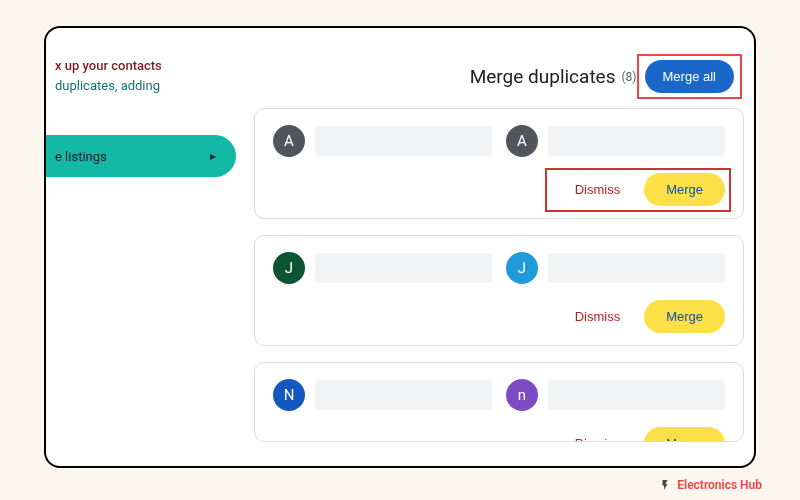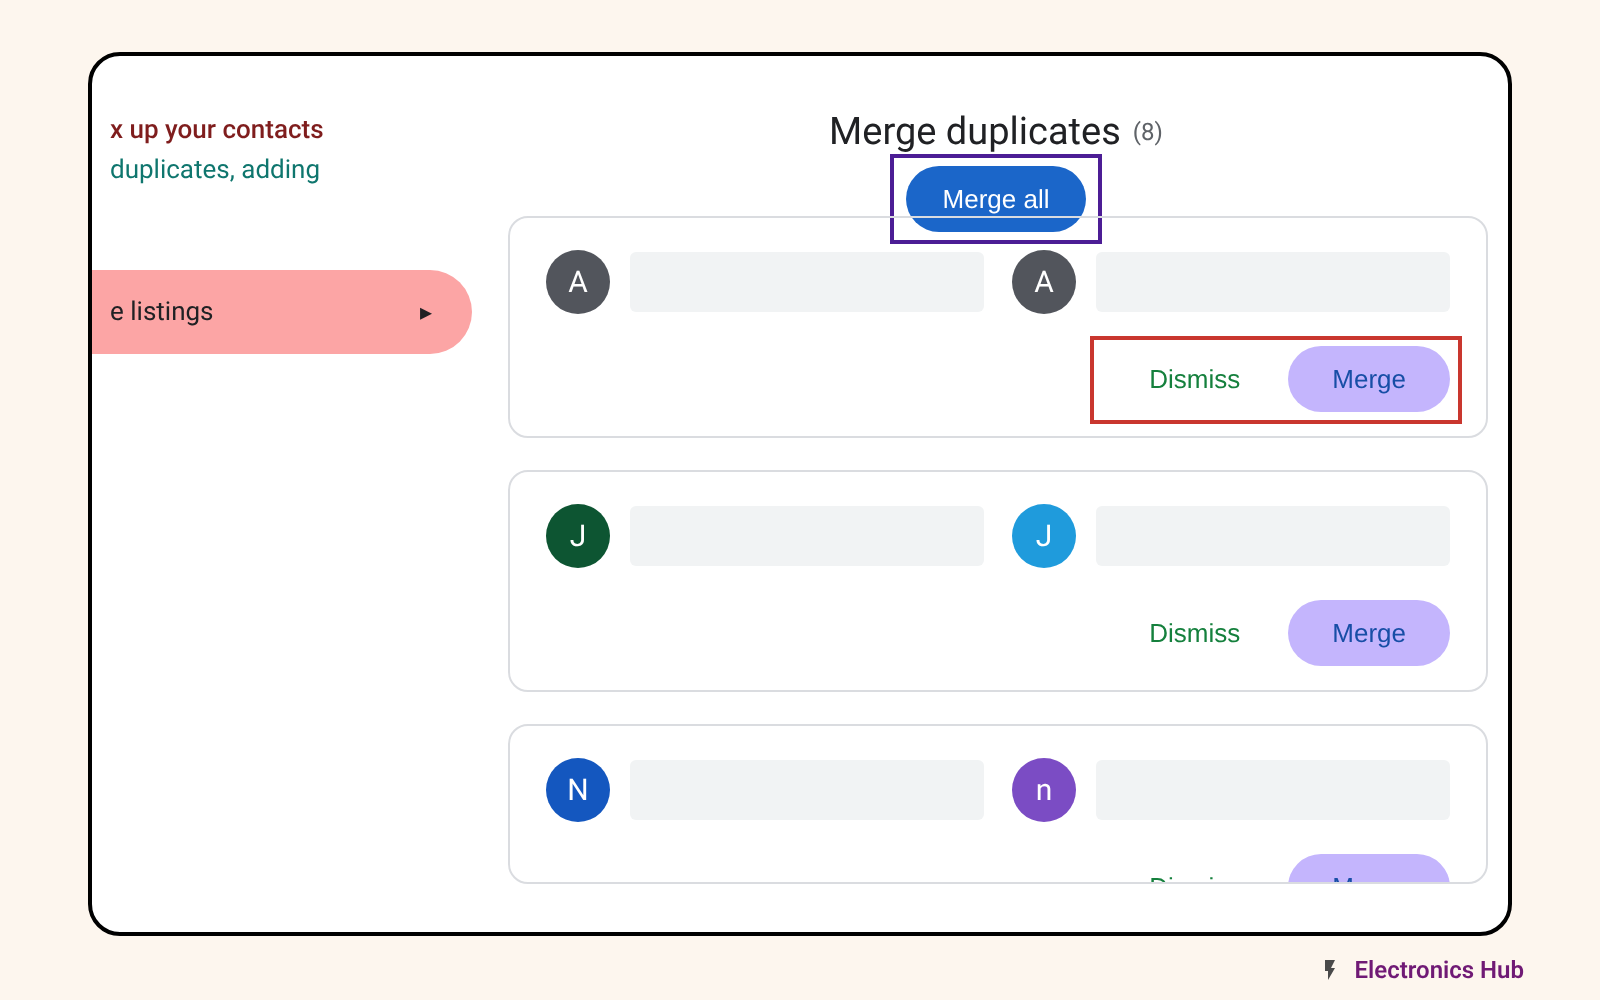--- a/index.html
+++ b/index.html
@@ -41,21 +41,21 @@
     }
     .sidebar-head .line2, .sidebar-head .line3 {
       font-size: 13px;
       color: #0f766e;
       line-height: 1.5;
     }
     .sidebar-selected {
       margin-top: 40px;
       width: 195px;
       height: 42px;
-      background: #fca5a5;
+      background: #14b8a6;
       border-radius: 0 21px 21px 0;
       display: flex;
       align-items: center;
       justify-content: space-between;
       padding: 0 40px 0 14px;
       font-size: 13px;
       color: #202124;
     }
     .chev {
       font-size: 12px;
@@ -65,36 +65,35 @@
 
     
     .header-row {
       position: absolute;
       left: 208px;
       top: 26px;
       width: 488px;
       display: flex;
       justify-content: flex-end;
       align-items: center;
-      flex-direction: column;
     }
     .page-title {
       font-size: 19px;
       color: #202124;
       font-weight: 400;
       display: flex;
       align-items: center;
       gap: 6px;
     }
     .page-title .count {
       font-size: 12px;
       color: #5f6368;
     }
     .merge-all-callout {
-      border: 2px solid #4c1d95;
+      border: 2px solid #ef4444;
       padding: 4px 6px;
     }
     .merge-all-btn {
       background: #1b66c9;
       color: #ffffff;
       font-size: 13px;
       font-weight: 500;
       border: none;
       border-radius: 20px;
       padding: 9px 18px;
@@ -150,28 +149,28 @@
     .actions {
       display: flex;
       justify-content: flex-end;
       align-items: center;
       gap: 10px;
       margin-top: 16px;
     }
     .dismiss-btn {
       background: transparent;
       border: none;
-      color: #15803d;
+      color: #b91c1c;
       font-size: 13px;
       font-weight: 500;
       padding: 8px 14px;
       cursor: pointer;
     }
     .merge-btn {
-      background: #c4b5fd;
+      background: #fde047;
       border: none;
       color: #174ea6;
       font-size: 13px;
       font-weight: 500;
       padding: 9px 22px;
       border-radius: 20px;
       cursor: pointer;
     }
     .actions-callout {
       position: absolute;
@@ -184,21 +183,21 @@
     }
 
     
     .watermark {
       position: absolute;
       right: 38px;
       bottom: 8px;
       display: flex;
       align-items: center;
       gap: 5px;
-      color: #701a75;
+      color: #ef4444;
       font-size: 12px;
       font-weight: 600;
     }
     .bolt {
       width: 14px; height: 14px;
       display: inline-flex;
       align-items: center;
       justify-content: center;
     }
   </style>

